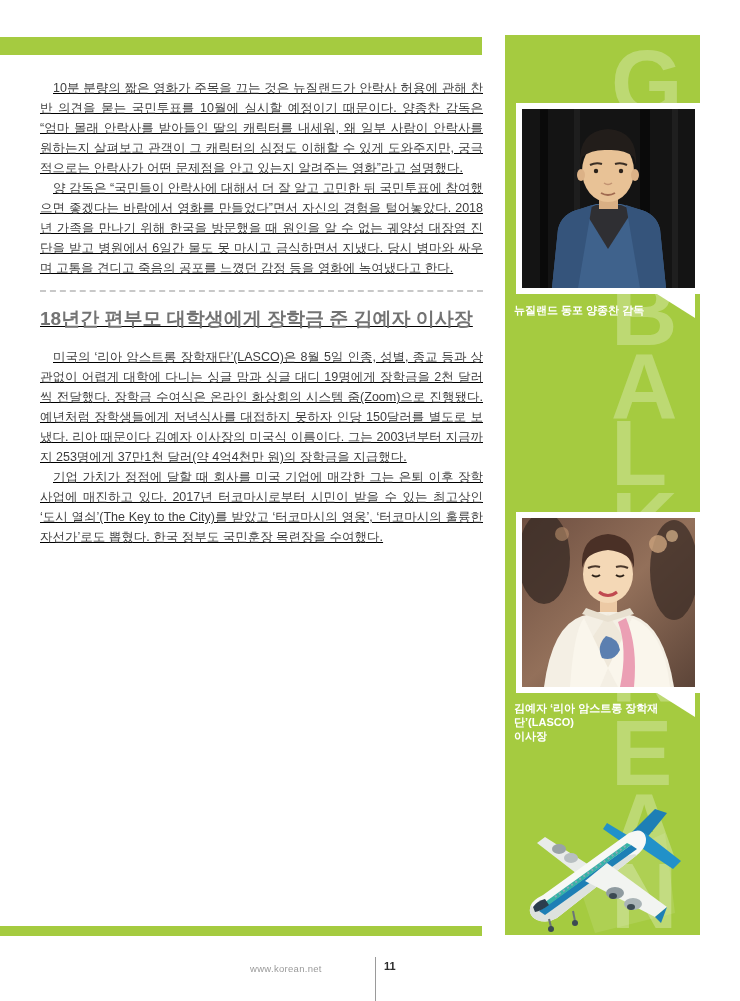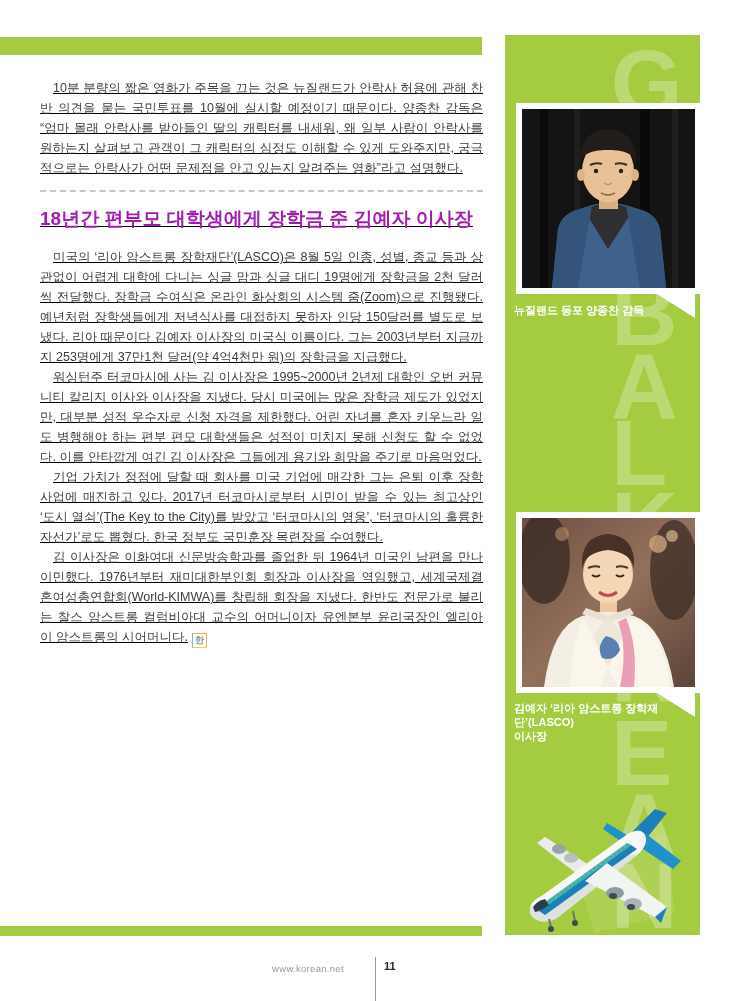--- a/index.html
+++ b/index.html
@@ -8,21 +8,21 @@
 
   
   .top-bar{position:absolute;left:0;top:37px;width:482px;height:18px;background:#a5cb40;}
   .bottom-bar{position:absolute;left:0;top:926px;width:482px;height:10px;background:#a5cb40;}
 
   
   .main-col{position:absolute;left:40px;top:78px;width:443px;text-decoration:underline;}
   .main-col p{margin:0;font-size:12.5px;line-height:20px;color:#3d3d3d;
               text-align:justify;text-indent:13px;word-break:break-all;}
   .divider{border:0;border-top:2px dashed #c8c8c8;margin:12px 0 13px 0;height:0;}
-  .headline{margin:0 0 15px 0;font-size:19px;line-height:27px;font-weight:bold;color:#a21caf;}
+  .headline{margin:0 0 15px 0;font-size:19px;line-height:27px;font-weight:bold;color:#737373;}
   .endmark{display:inline-block;width:13px;height:13px;margin-left:4px;vertical-align:-2px;
            border:1px solid #e8b23d;border-left-color:#7fb2d8;border-bottom-color:#f0d24a;
            color:#8a8a8a;font-size:9px;line-height:13px;text-align:center;font-weight:bold;text-indent:0;}
 
   
   .sidebar{position:absolute;left:505px;top:35px;width:195px;height:900px;background:#a5cb40;overflow:hidden;}
   .wm{position:absolute;left:106px;font-size:92px;line-height:1;font-weight:900;
       color:rgba(255,255,255,0.27);z-index:1;letter-spacing:-2px;
       font-family:"Liberation Sans","DejaVu Sans",sans-serif;}
 
@@ -30,45 +30,44 @@
                box-sizing:border-box;z-index:3;}
   .photo-frame svg{display:block;width:100%;}
   .tail{position:absolute;width:0;height:0;border-top:24px solid #ffffff;
         border-left:38px solid transparent;z-index:3;}
   .caption{position:absolute;left:9px;width:184px;color:#ffffff;font-size:11px;
            line-height:14px;font-weight:bold;z-index:4;}
 
   .plane{position:absolute;left:10px;top:758px;width:175px;height:150px;z-index:2;}
 
   
-  .footer-url{position:absolute;left:250px;top:963px;width:116px;text-align:center;
+  .footer-url{position:absolute;left:250px;top:963px;width:116px;text-align:left;
               font-size:9.5px;color:#9a9a9a;letter-spacing:0.3px;}
   .footer-line{position:absolute;left:375px;top:957px;width:1px;height:44px;background:#9a9a9a;}
   .footer-num{position:absolute;left:384px;top:960px;font-size:11px;font-weight:bold;color:#2b2b2b;}
 </style>
 </head>
 <body>
 
 <div class="page">
 
   <div class="top-bar"></div>
 
   <div class="main-col">
     <p>10분 분량의 짧은 영화가 주목을 끄는 것은 뉴질랜드가 안락사 허용에 관해 찬반 의견을 묻는 국민투표를 10월에 실시할 예정이기 때문이다. 양종찬 감독은 “엄마 몰래 안락사를 받아들인 딸의 캐릭터를 내세워, 왜 일부 사람이 안락사를 원하는지 살펴보고 관객이 그 캐릭터의 심정도 이해할 수 있게 도와주지만, 궁극적으로는 안락사가 어떤 문제점을 안고 있는지 알려주는 영화”라고 설명했다.</p>
+    <p>양 감독은 “국민들이 안락사에 대해서 더 잘 알고 고민한 뒤 국민투표에 참여했으면 좋겠다는 바람에서 영화를 만들었다”면서 자신의 경험을 털어놓았다. 2018년 가족을 만나기 위해 한국을 방문했을 때 원인을 알 수 없는 궤양성 대장염 진단을 받고 병원에서 6일간 물도 못 마시고 금식하면서 지냈다. 당시 병마와 싸우며 고통을 견디고 죽음의 공포를 느꼈던 감정 등을 영화에 녹여냈다고 한다.</p>
 
     <hr class="divider">
 
     <h2 class="headline">
       <div>18년간 편부모 대학생에게 장학금 준 김예자 이사장</div>
     </h2>
 
     <p>미국의 ‘리아 암스트롱 장학재단’(LASCO)은 8월 5일 인종, 성별, 종교 등과 상관없이 어렵게 대학에 다니는 싱글 맘과 싱글 대디 19명에게 장학금을 2천 달러씩 전달했다. 장학금 수여식은 온라인 화상회의 시스템 줌(Zoom)으로 진행됐다. 예년처럼 장학생들에게 저녁식사를 대접하지 못하자 인당 150달러를 별도로 보냈다. 리아 때문이다 김예자 이사장의 미국식 이름이다. 그는 2003년부터 지금까지 253명에게 37만1천 달러(약 4억4천만 원)의 장학금을 지급했다.</p>
-    <p>워싱턴주 터코마시에 사는 김 이사장은 1995~2000년 2년제 대학인 오번 커뮤니티 칼리지 이사와 이사장을 지냈다. 당시 미국에는 많은 장학금 제도가 있었지만, 대부분 성적 우수자로 신청 자격을 제한했다. 어린 자녀를 혼자 키우느라 일도 병행해야 하는 편부 편모 대학생들은 성적이 미치지 못해 신청도 할 수 없었다. 이를 안타깝게 여긴 김 이사장은 그들에게 용기와 희망을 주기로 마음먹었다.</p>
     <p>기업 가치가 정점에 달할 때 회사를 미국 기업에 매각한 그는 은퇴 이후 장학 사업에 매진하고 있다. 2017년 터코마시로부터 시민이 받을 수 있는 최고상인 ‘도시 열쇠’(The Key to the City)를 받았고 ‘터코마시의 영웅’, ‘터코마시의 훌륭한 자선가’로도 뽑혔다. 한국 정부도 국민훈장 목련장을 수여했다.</p>
-    <p><span>김 이사장은 이화여대 신문방송학과를 졸업한 뒤 1964년 미국인 남편을 만나 이민했다. 1976년부터 재미대한부인회 회장과 이사장을 역임했고, 세계국제결혼여성총연합회(World-KIMWA)를 창립해 회장을 지냈다. 한반도 전문가로 불리는 찰스 암스트롱 컬럼비아대 교수의 어머니이자 유엔본부 윤리국장인 엘리아 이 암스트롱의 시어머니다.</span><span class="endmark">한</span></p>
   </div>
 
   <div class="sidebar">
 
     <span class="wm" style="top:2px">G</span>
     <span class="wm" style="top:74px">L</span>
     <span class="wm" style="top:146px">O</span>
     <span class="wm" style="top:232px">B</span>
     <span class="wm" style="top:305px">A</span>
     <span class="wm" style="top:372px">L</span>

